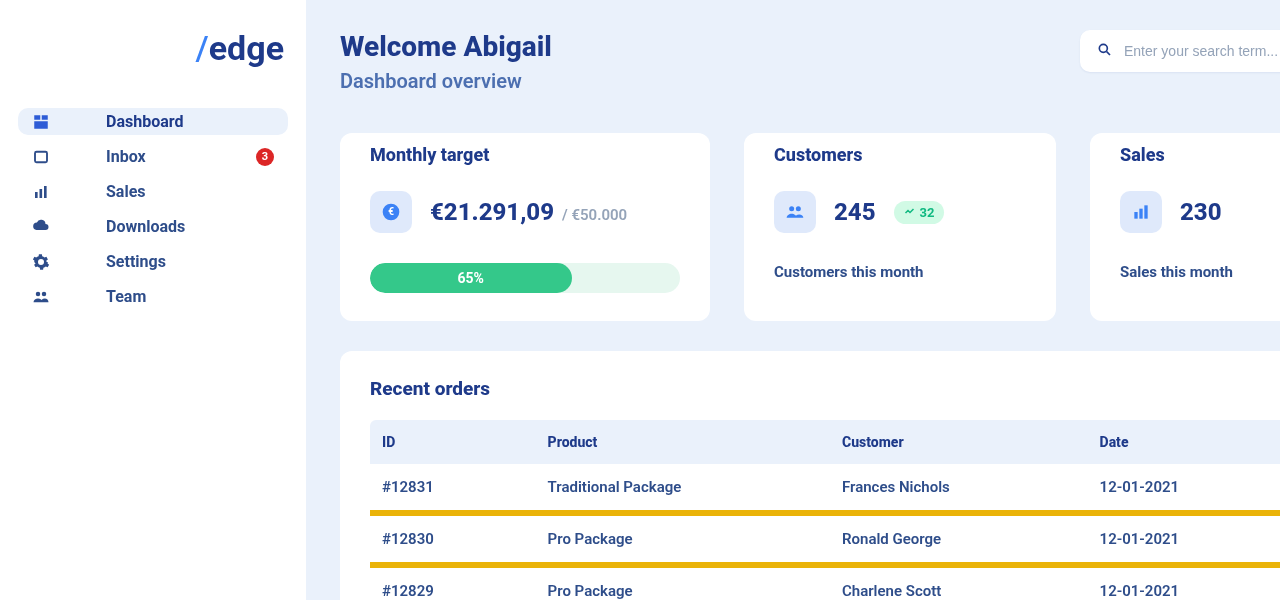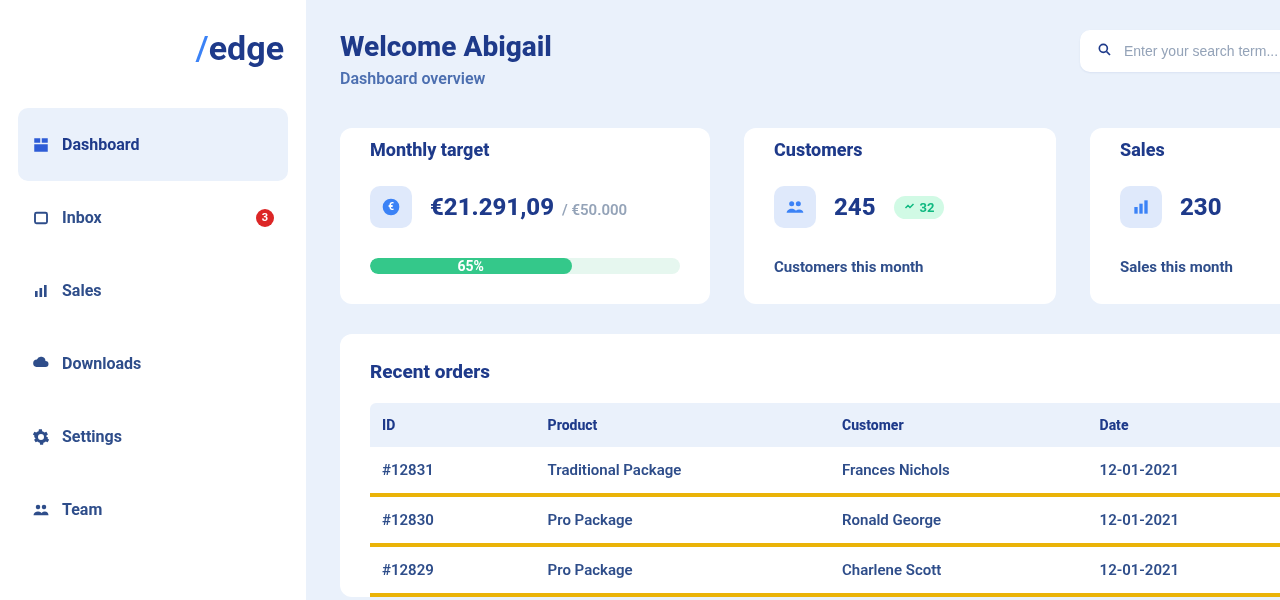--- a/index.html
+++ b/index.html
@@ -23,27 +23,29 @@
     font-weight: 700;
     color: #1e3a8a;
     padding: 4px 4px 20px 4px;
     text-align: right;
   }
   .logo .slash { color: #3b82f6; font-weight: 500; }
   .nav { margin-top: 20px; }
   .nav-item {
     display: flex;
     align-items: center;
-    padding: 27px 14px;
+    padding: 4px 14px;
     border-radius: 10px;
     font-weight: 700;
     font-size: 16px;
     color: #2e4d8a;
     cursor: pointer;
+    margin-bottom: 8px;
     position: relative;
+    gap: 44px;
   }
   .nav-item.active {
     background: #eaf1fb;
     color: #1e3a8a;
   }
   .nav-icon {
     width: 30px;
     display: flex;
     align-items: center;
     justify-content: flex-start;
@@ -68,21 +70,21 @@
   }
   .header { display: flex; align-items: flex-start; }
   .welcome-block { flex: 1; }
   .welcome {
     font-size: 28px;
     font-weight: 800;
     color: #1e3a8a;
     margin: 0 0 6px 0;
   }
   .subtitle {
-    font-size: 16px;
+    font-size: 20px;
     font-weight: 600;
     color: #4c6fb0;
   }
   .search {
     background: #fff;
     border-radius: 10px;
     padding: 11px 16px;
     display: flex;
     align-items: center;
     width: 210px;
@@ -147,21 +149,21 @@
     font-weight: 700;
     padding: 4px 10px;
     border-radius: 999px;
     display: inline-flex;
     align-items: center;
     gap: 4px;
   }
   .chip svg { width: 12px; height: 12px; }
   .progress-track {
     width: 100%;
-    height: 16px;
+    height: 30px;
     background: #e6f7ef;
     border-radius: 999px;
     margin-top: 30px;
     overflow: hidden;
     position: relative;
   }
   .progress-fill {
     height: 100%;
     background: #34c88a;
     border-radius: 999px;
@@ -199,21 +201,21 @@
     font-size: 14px;
     font-weight: 800;
     color: #1e3a8a;
   }
   thead th:first-child { border-top-left-radius: 6px; padding-left: 12px; }
   tbody td {
     padding: 14px 12px;
     font-size: 15px;
     font-weight: 600;
     color: #2e4d8a;
-    border-bottom: 4px solid #eab308;
+    border-bottom: 6px solid #eab308;
   }
 </style>
 </head>
 <body>
 
 <div class="app">
   <aside class="sidebar">
     <div class="logo">
       <span class="slash">/</span><span>edge</span>
     </div>

